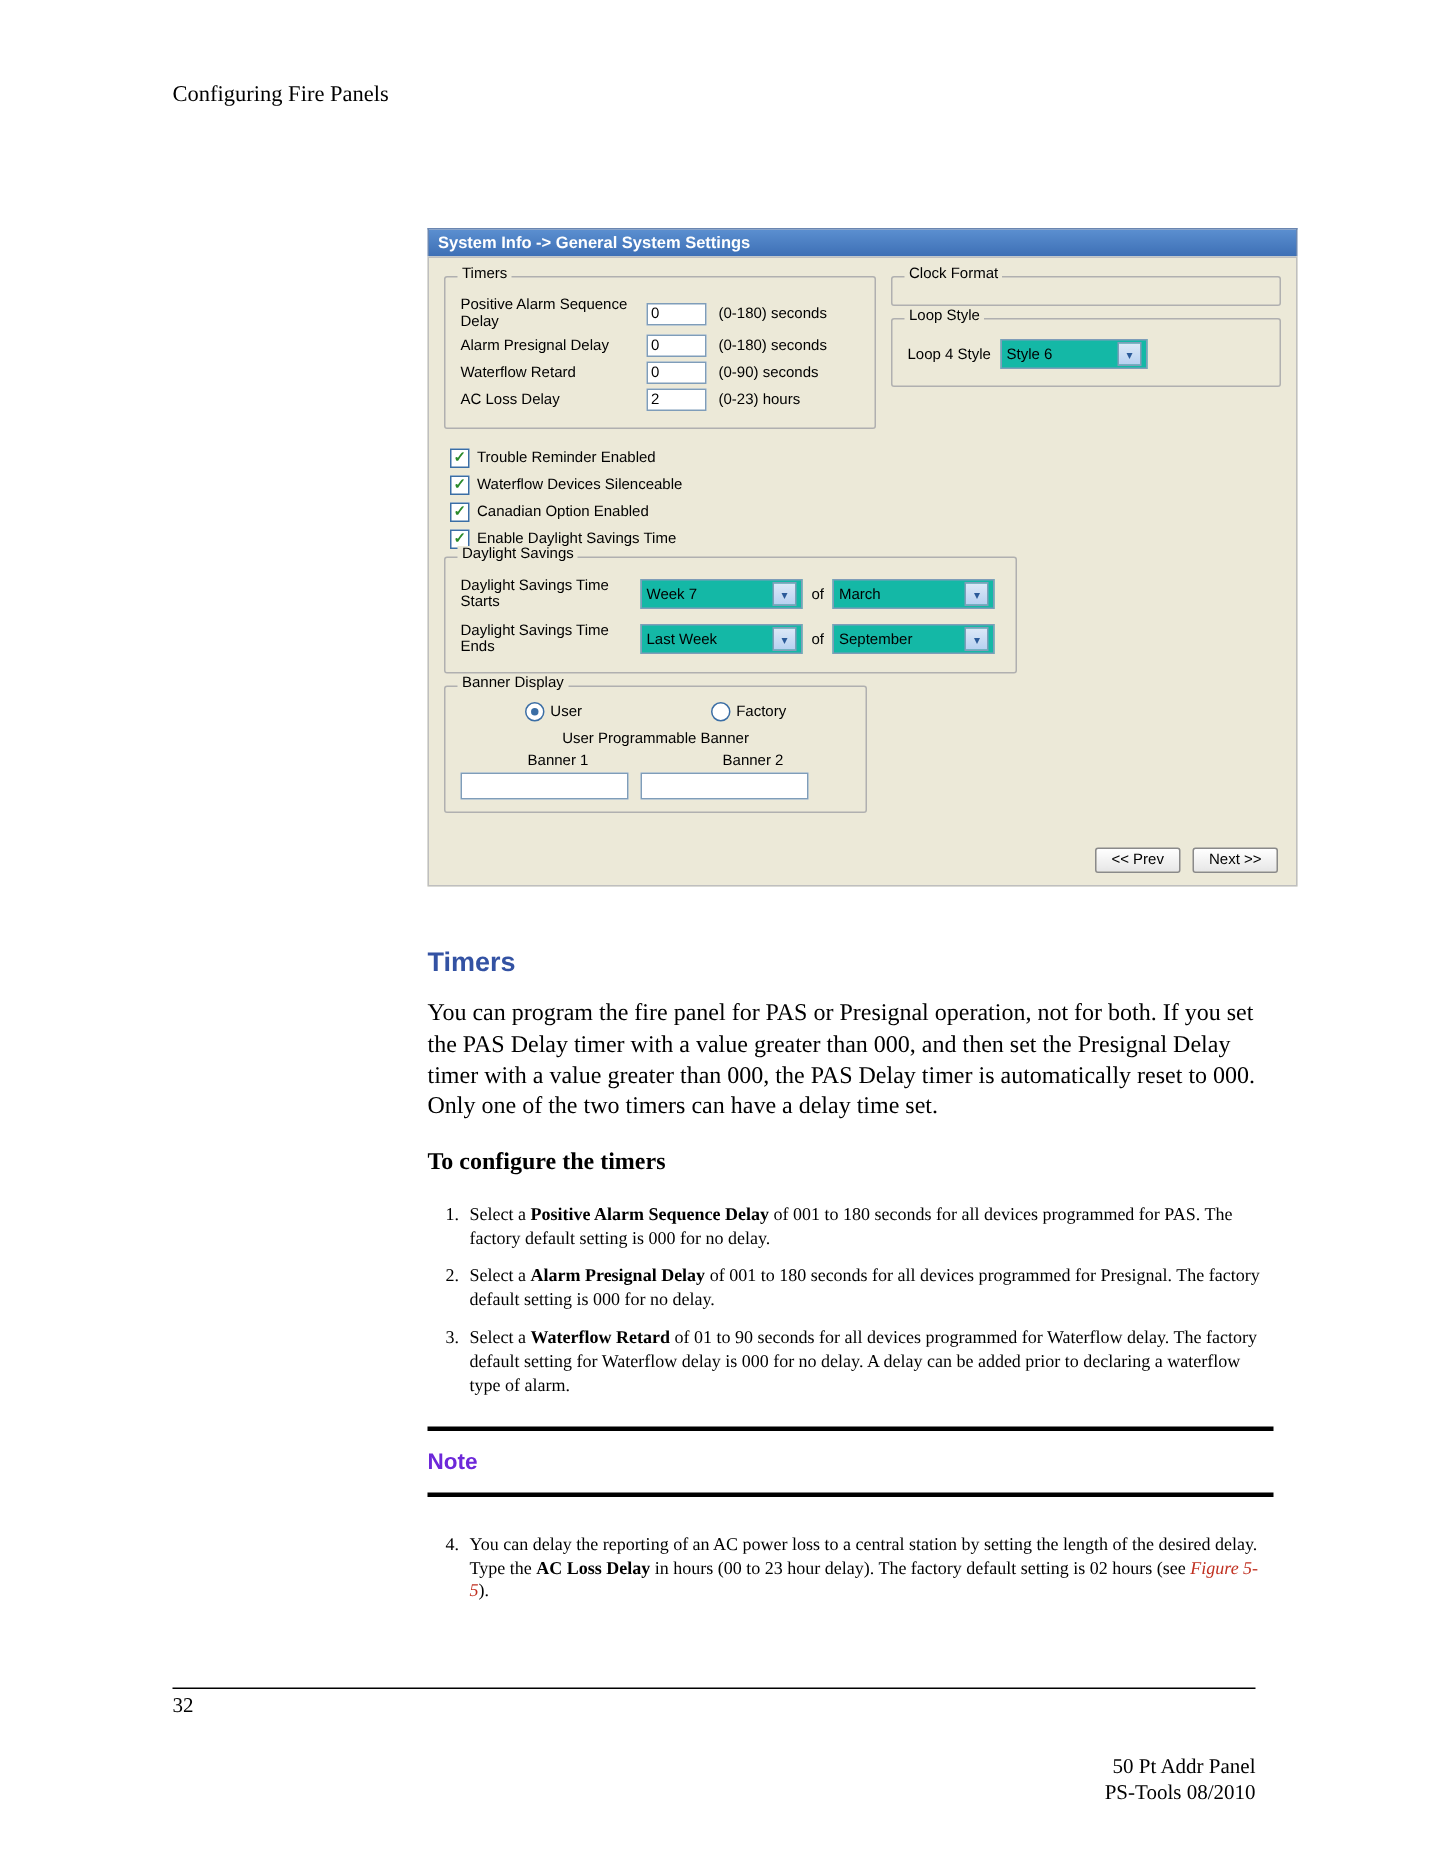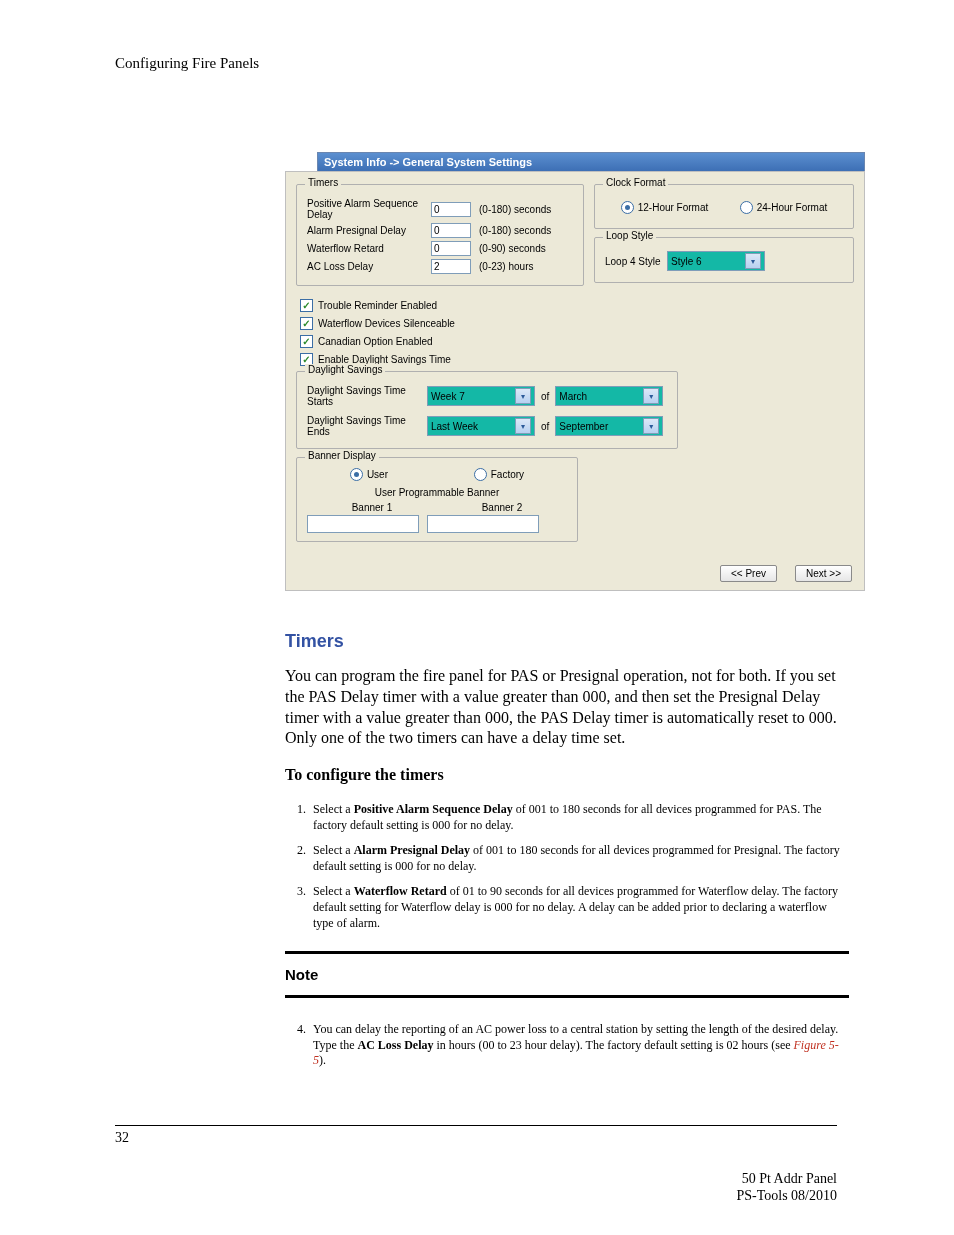--- a/index.html
+++ b/index.html
@@ -28,21 +28,20 @@
     position: relative;
   }
   .titlebar {
     background: linear-gradient(#5b8fd0,#3d6fb5);
     color: #fff;
     font-weight: bold;
     font-size: 11px;
     padding: 3px 6px;
     border: 1px solid #6a86b0;
     border-bottom: none;
-    margin-left: 32px;
   }
   .panel {
     border: 1px solid #bfbfbf;
     background: #ece9d8;
     padding: 8px 10px 40px 10px;
     position: relative;
   }
   .groupbox {
     border: 1px solid #b0b0b0;
     border-radius: 2px;
@@ -91,21 +90,21 @@
   }
   .sel .dd {
     width:14px; height:14px; margin-left:6px;
     background:linear-gradient(#dce8f7,#b7d1f1); border:1px solid #7f9db9;
     display:flex; align-items:center; justify-content:center; color:#2b5a99; font-size:8px;
   }
   .btn {
     border:1px solid #8a8a8a; background:linear-gradient(#fff,#e6e6e6);
     padding:2px 10px; font-size:10px; border-radius:2px;
   }
-  .nav-buttons { position:absolute; right:12px; bottom:8px; display:flex; gap:18px;margin-left:10px; }
+  .nav-buttons { position:absolute; right:12px; bottom:8px; display:flex; gap:8px;margin-left:10px; }
   .banner-in {
     border:1px solid #7f9db9; background:#fff; width:110px; height:16px;
   }
 
   .section-title {
     color:#3352a3; font-family:Arial,Helvetica,sans-serif; font-weight:bold;
     font-size:18px; margin:40px 0 14px 170px;
   }
   .body-text {
     font-size:16px; line-height:1.3; margin:0 0 16px 170px;
@@ -114,21 +113,21 @@
   ol.steps {
     font-size:12px; line-height:1.3; margin:0 0 12px 170px; padding-left:24px;
   }
   ol.steps li { margin-bottom:10px; padding-left:4px; }
   .note-block {
     margin:20px 0 24px 170px;
     border-top:3px solid #000; border-bottom:3px solid #000;
     padding:12px 0;
   }
   .note-inner { display:flex; }
-  .note-label { color:#000000; font-weight:bold; width:82px; font-family:Arial,Helvetica,sans-serif; font-size:15px; }
+  .note-label { color:#6d28d9; font-weight:bold; width:82px; font-family:Arial,Helvetica,sans-serif; font-size:15px; }
   .note-text { font-size:16px; }
   .italic-ref { color:#c03020; font-style:italic; }
 
   .footer {
     position:absolute; left:115px; right:117px; bottom:30px;
     border-top:1px solid #000; padding-top:4px;
     display:flex; justify-content:space-between; font-size:14px;
   }
   .footer-right { text-align:right; line-height:1.2;margin-top:41px; }
 </style>
@@ -163,30 +162,20 @@
             <div class="row">
               <span class="lbl">AC Loss Delay</span>
               <input class="inp" value="2" style="">
               <span class="hint">(0-23) hours</span>
             </div>
           </div>
         </div>
         <div class="right-col">
           <div class="groupbox">
             <span class="legend">Clock Format</span>
-            <div style="display:flex; justify-content:space-around; padding:6px 0;">
-              <div class="radio-row">
-                <span class="radio on"></span>
-                <span>12-Hour Format</span>
-              </div>
-              <div class="radio-row">
-                <span class="radio"></span>
-                <span>24-Hour Format</span>
-              </div>
-            </div>
           </div>
           <div class="groupbox">
             <span class="legend">Loop Style</span>
             <div class="row">
               <span style="flex:0 0 62px">Loop 4 Style</span>
               <span class="sel" style="width:90px">
                 <span>Style 6</span>
                 <span class="dd">▾</span>
               </span>
             </div>

